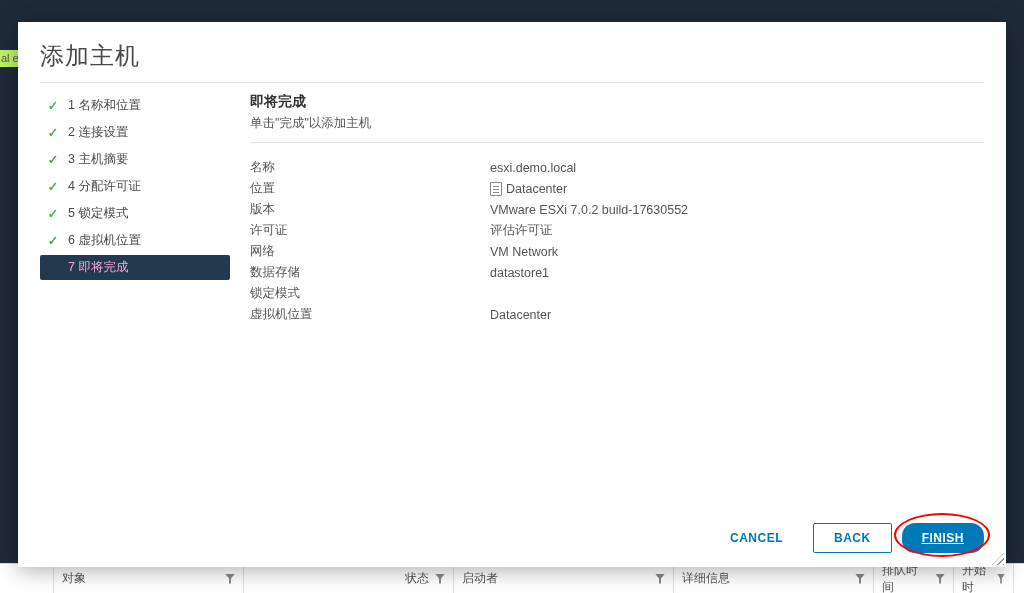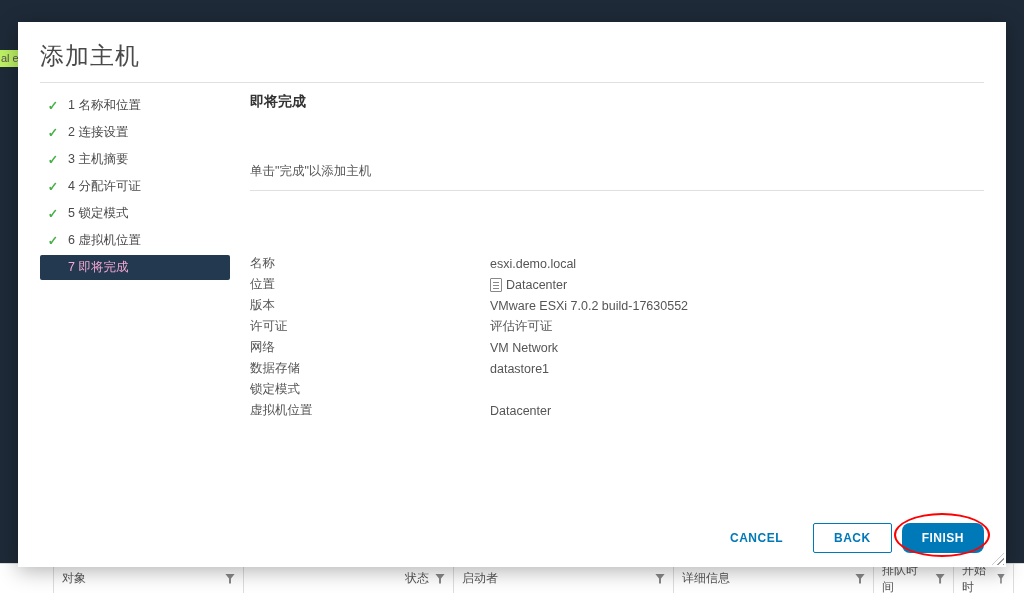--- a/index.html
+++ b/index.html
@@ -91,21 +91,20 @@
     .step.active {
       background: #22394f;
       color: #f9a8d4;
       font-weight: 400;
     }
     .step.active .step-check { color: #fff; visibility: hidden; width:14px; }
     .content {
       flex: 1;
       display: flex;
       flex-direction: column;
-      gap: 48px;
     }
     .content h3 {
       font-size: 14px;
       font-weight: 600;
       color: #333;
       margin-bottom: 4px;
     }
     .content-sub {
       font-size: 12.5px;
       color: #555;
@@ -154,21 +153,22 @@
       text-transform: uppercase;
       font-weight: 600;
     }
     .btn.outline {
       border: 1px solid #0079b8;
       border-radius: 2px;
     }
     .btn.primary {
       background: #0079b8;
       color: #fff;
-      border-radius: 8px;
+      border-radius: 13px;
+      text-decoration: underline;
     }
     .highlight-oval {
       position: absolute;
       right: -6px;
       top: 4px;
       width: 96px;
       height: 44px;
       border: 2.5px solid #ff0000;
       border-radius: 50%;
       pointer-events: none;

